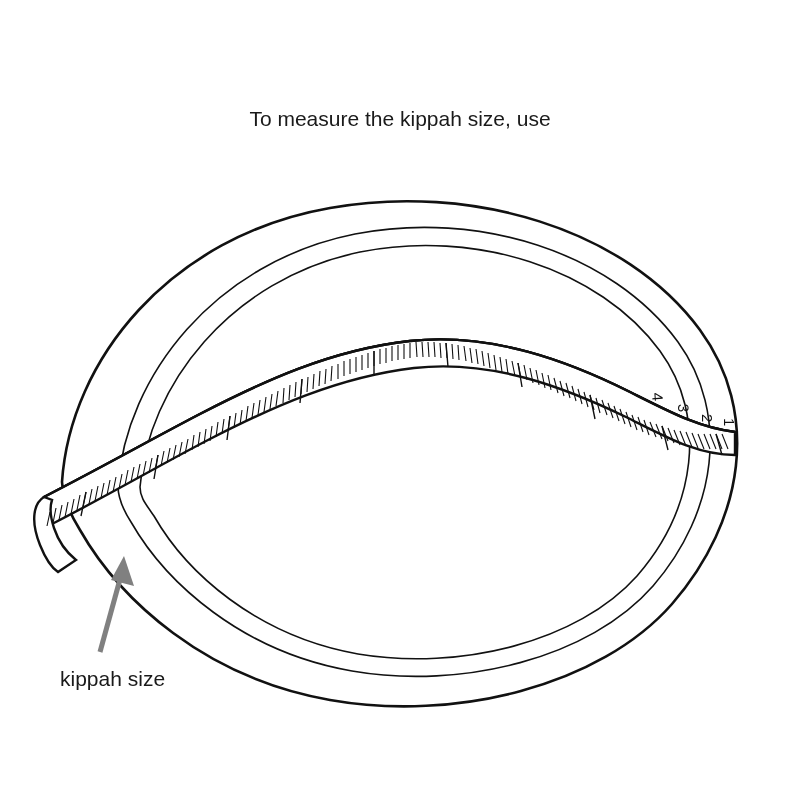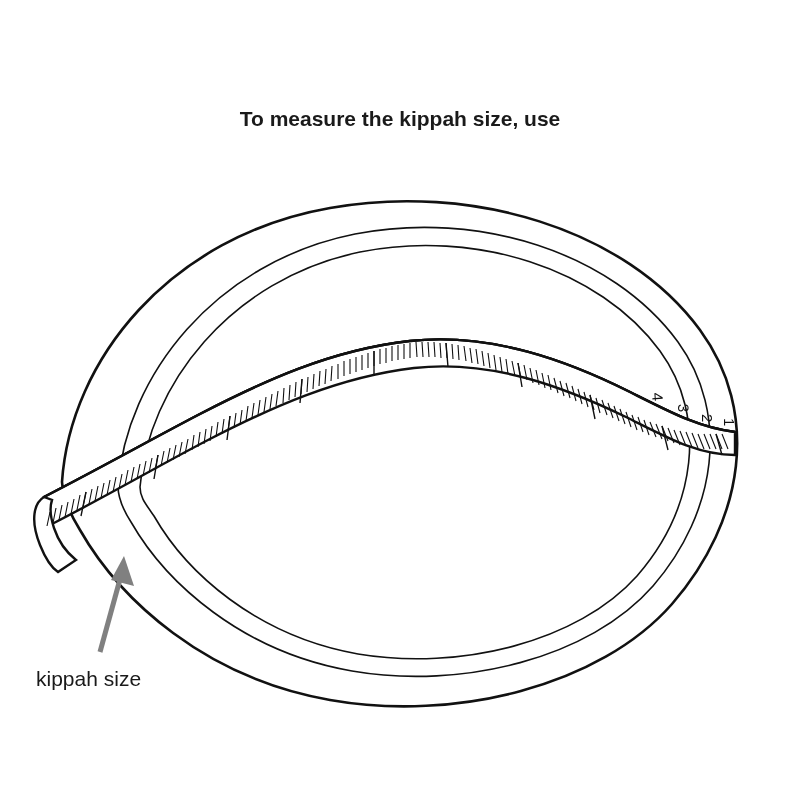--- a/index.html
+++ b/index.html
@@ -21,25 +21,24 @@
     left: 0;
     width: 800px;
     text-align: center;
     color: #1a1a1a;
     font-size: 21px;
     line-height: 30px;
     white-space: pre-line;
   }
   .instruction .line {
     display: block;
-    font-weight: bold;
   }
   .callout-label {
     position: absolute;
-    left: 36px;
+    left: 60px;
     top: 667px;
     font-size: 21px;
     color: #1a1a1a;
     white-space: nowrap;
   }
   svg.diagram {
     position: absolute;
     left: 0;
     top: 0;
     width: 800px;

